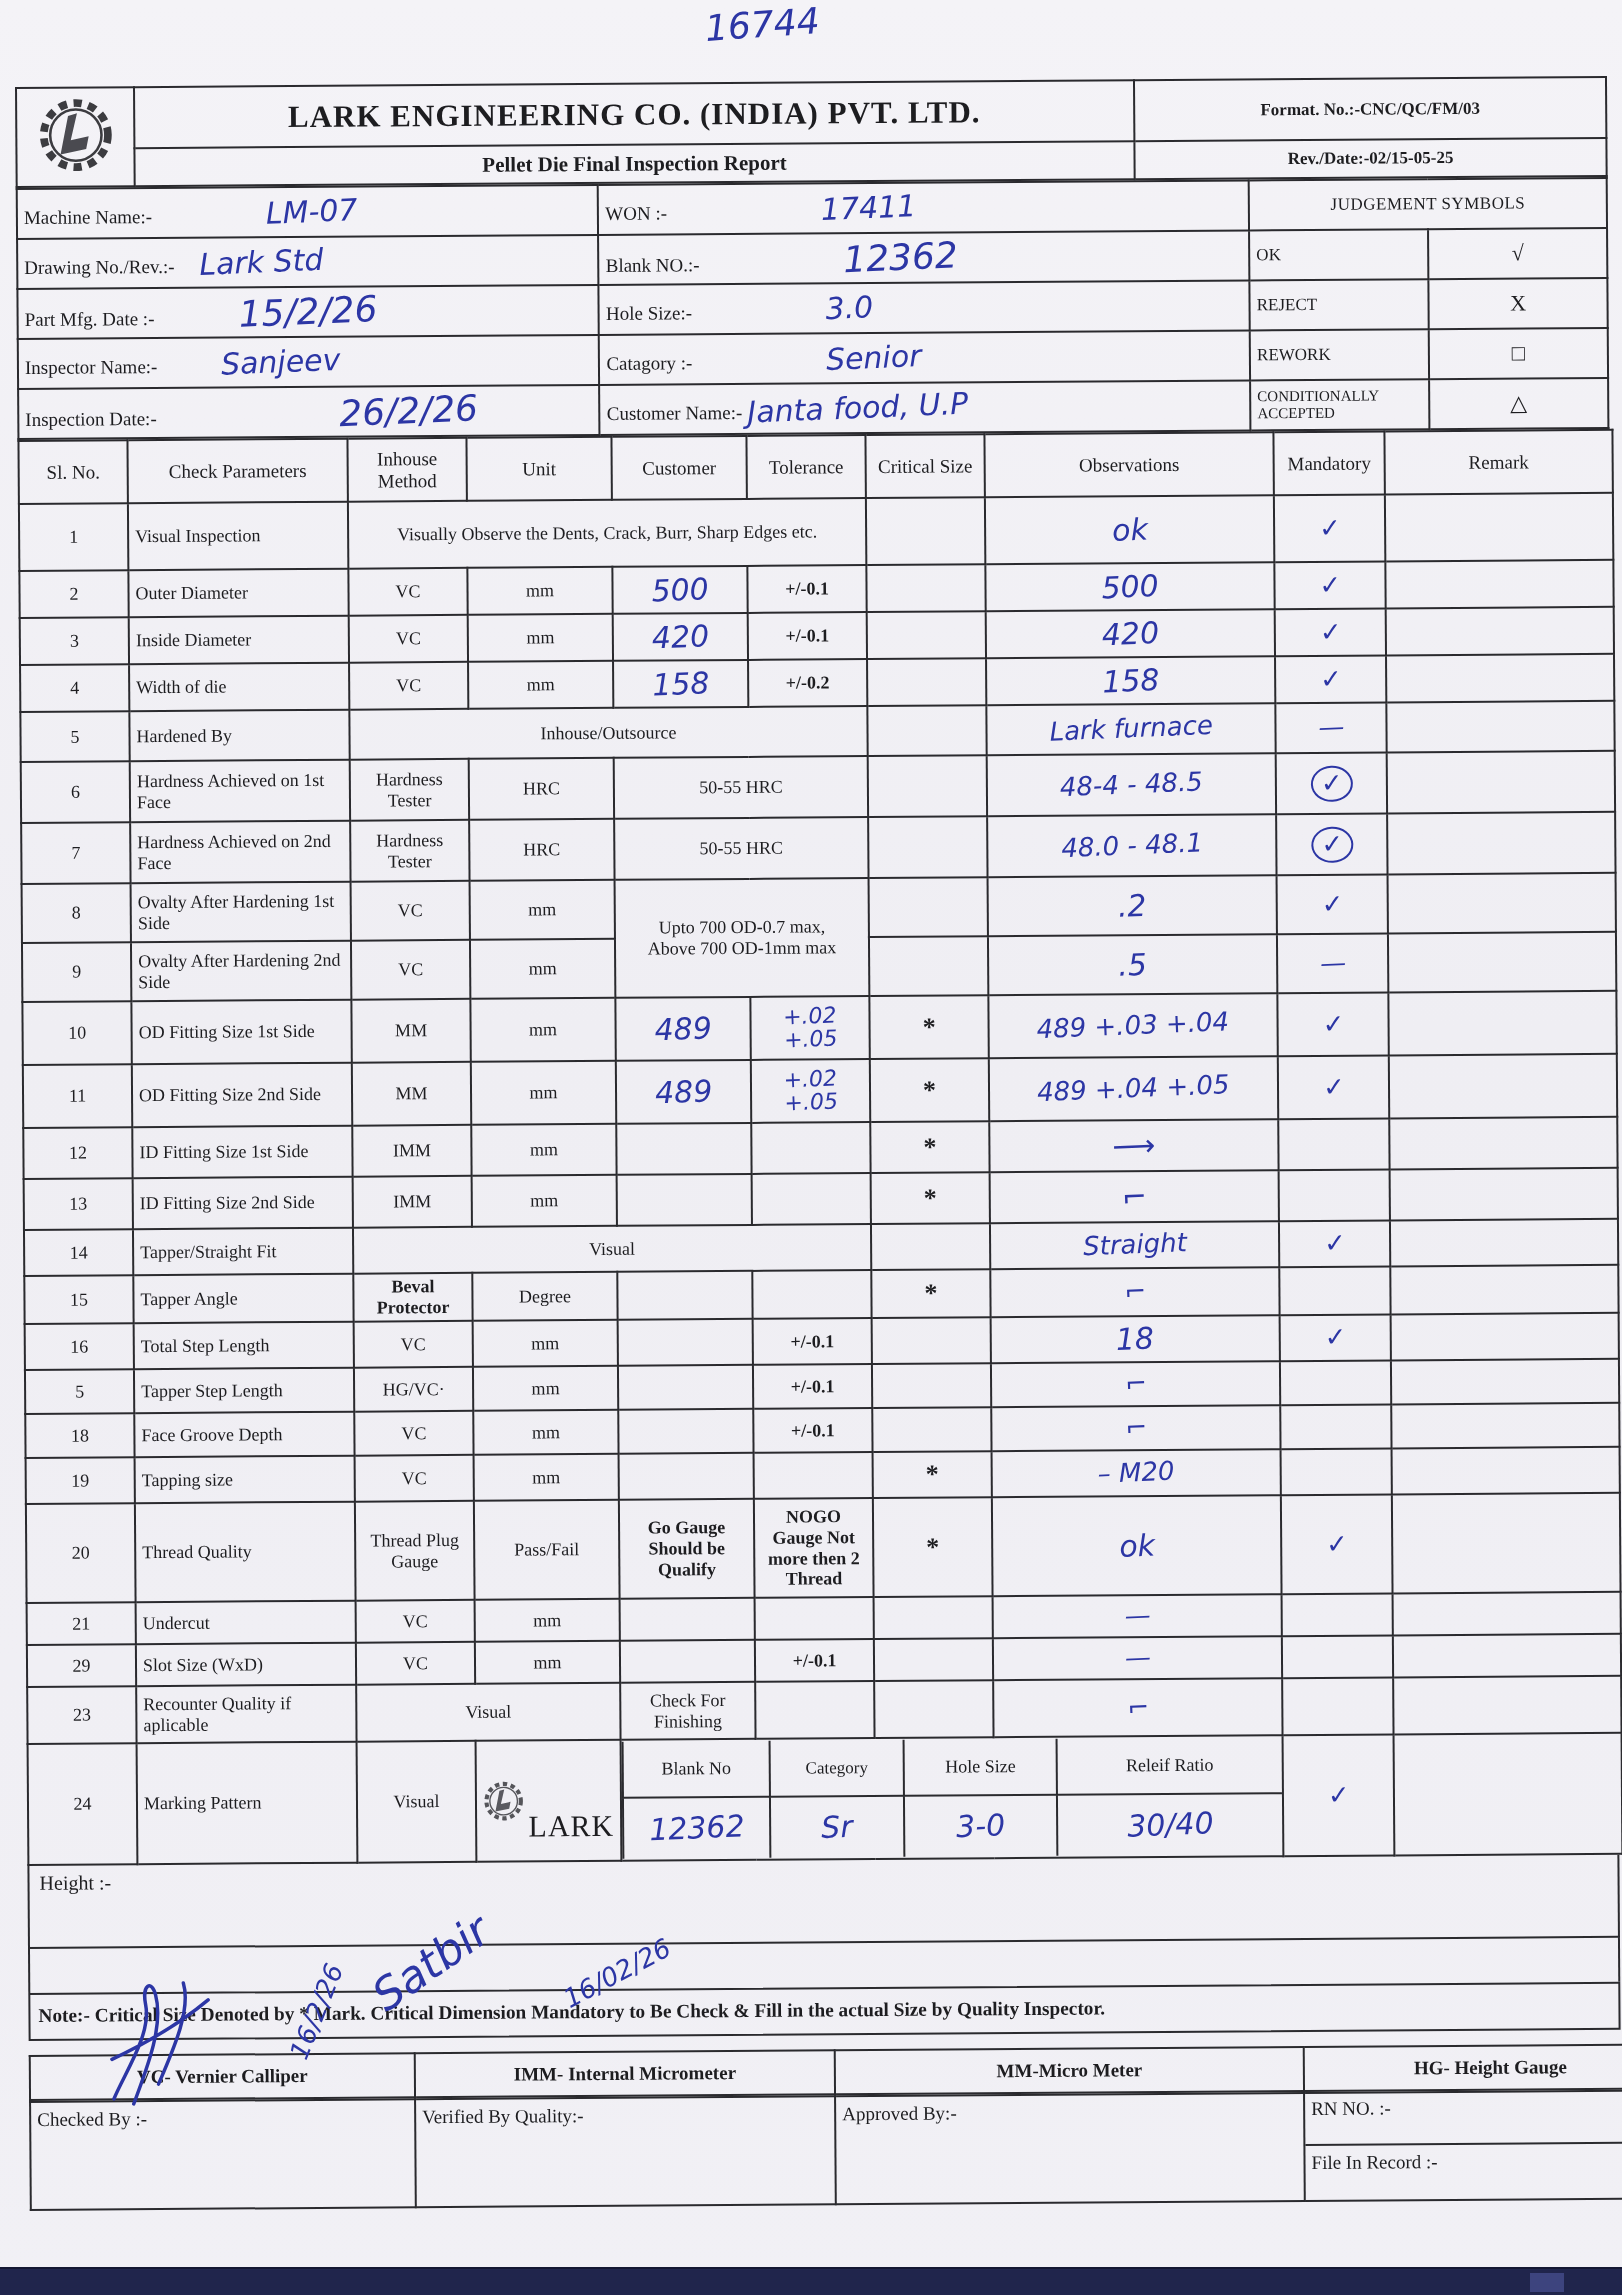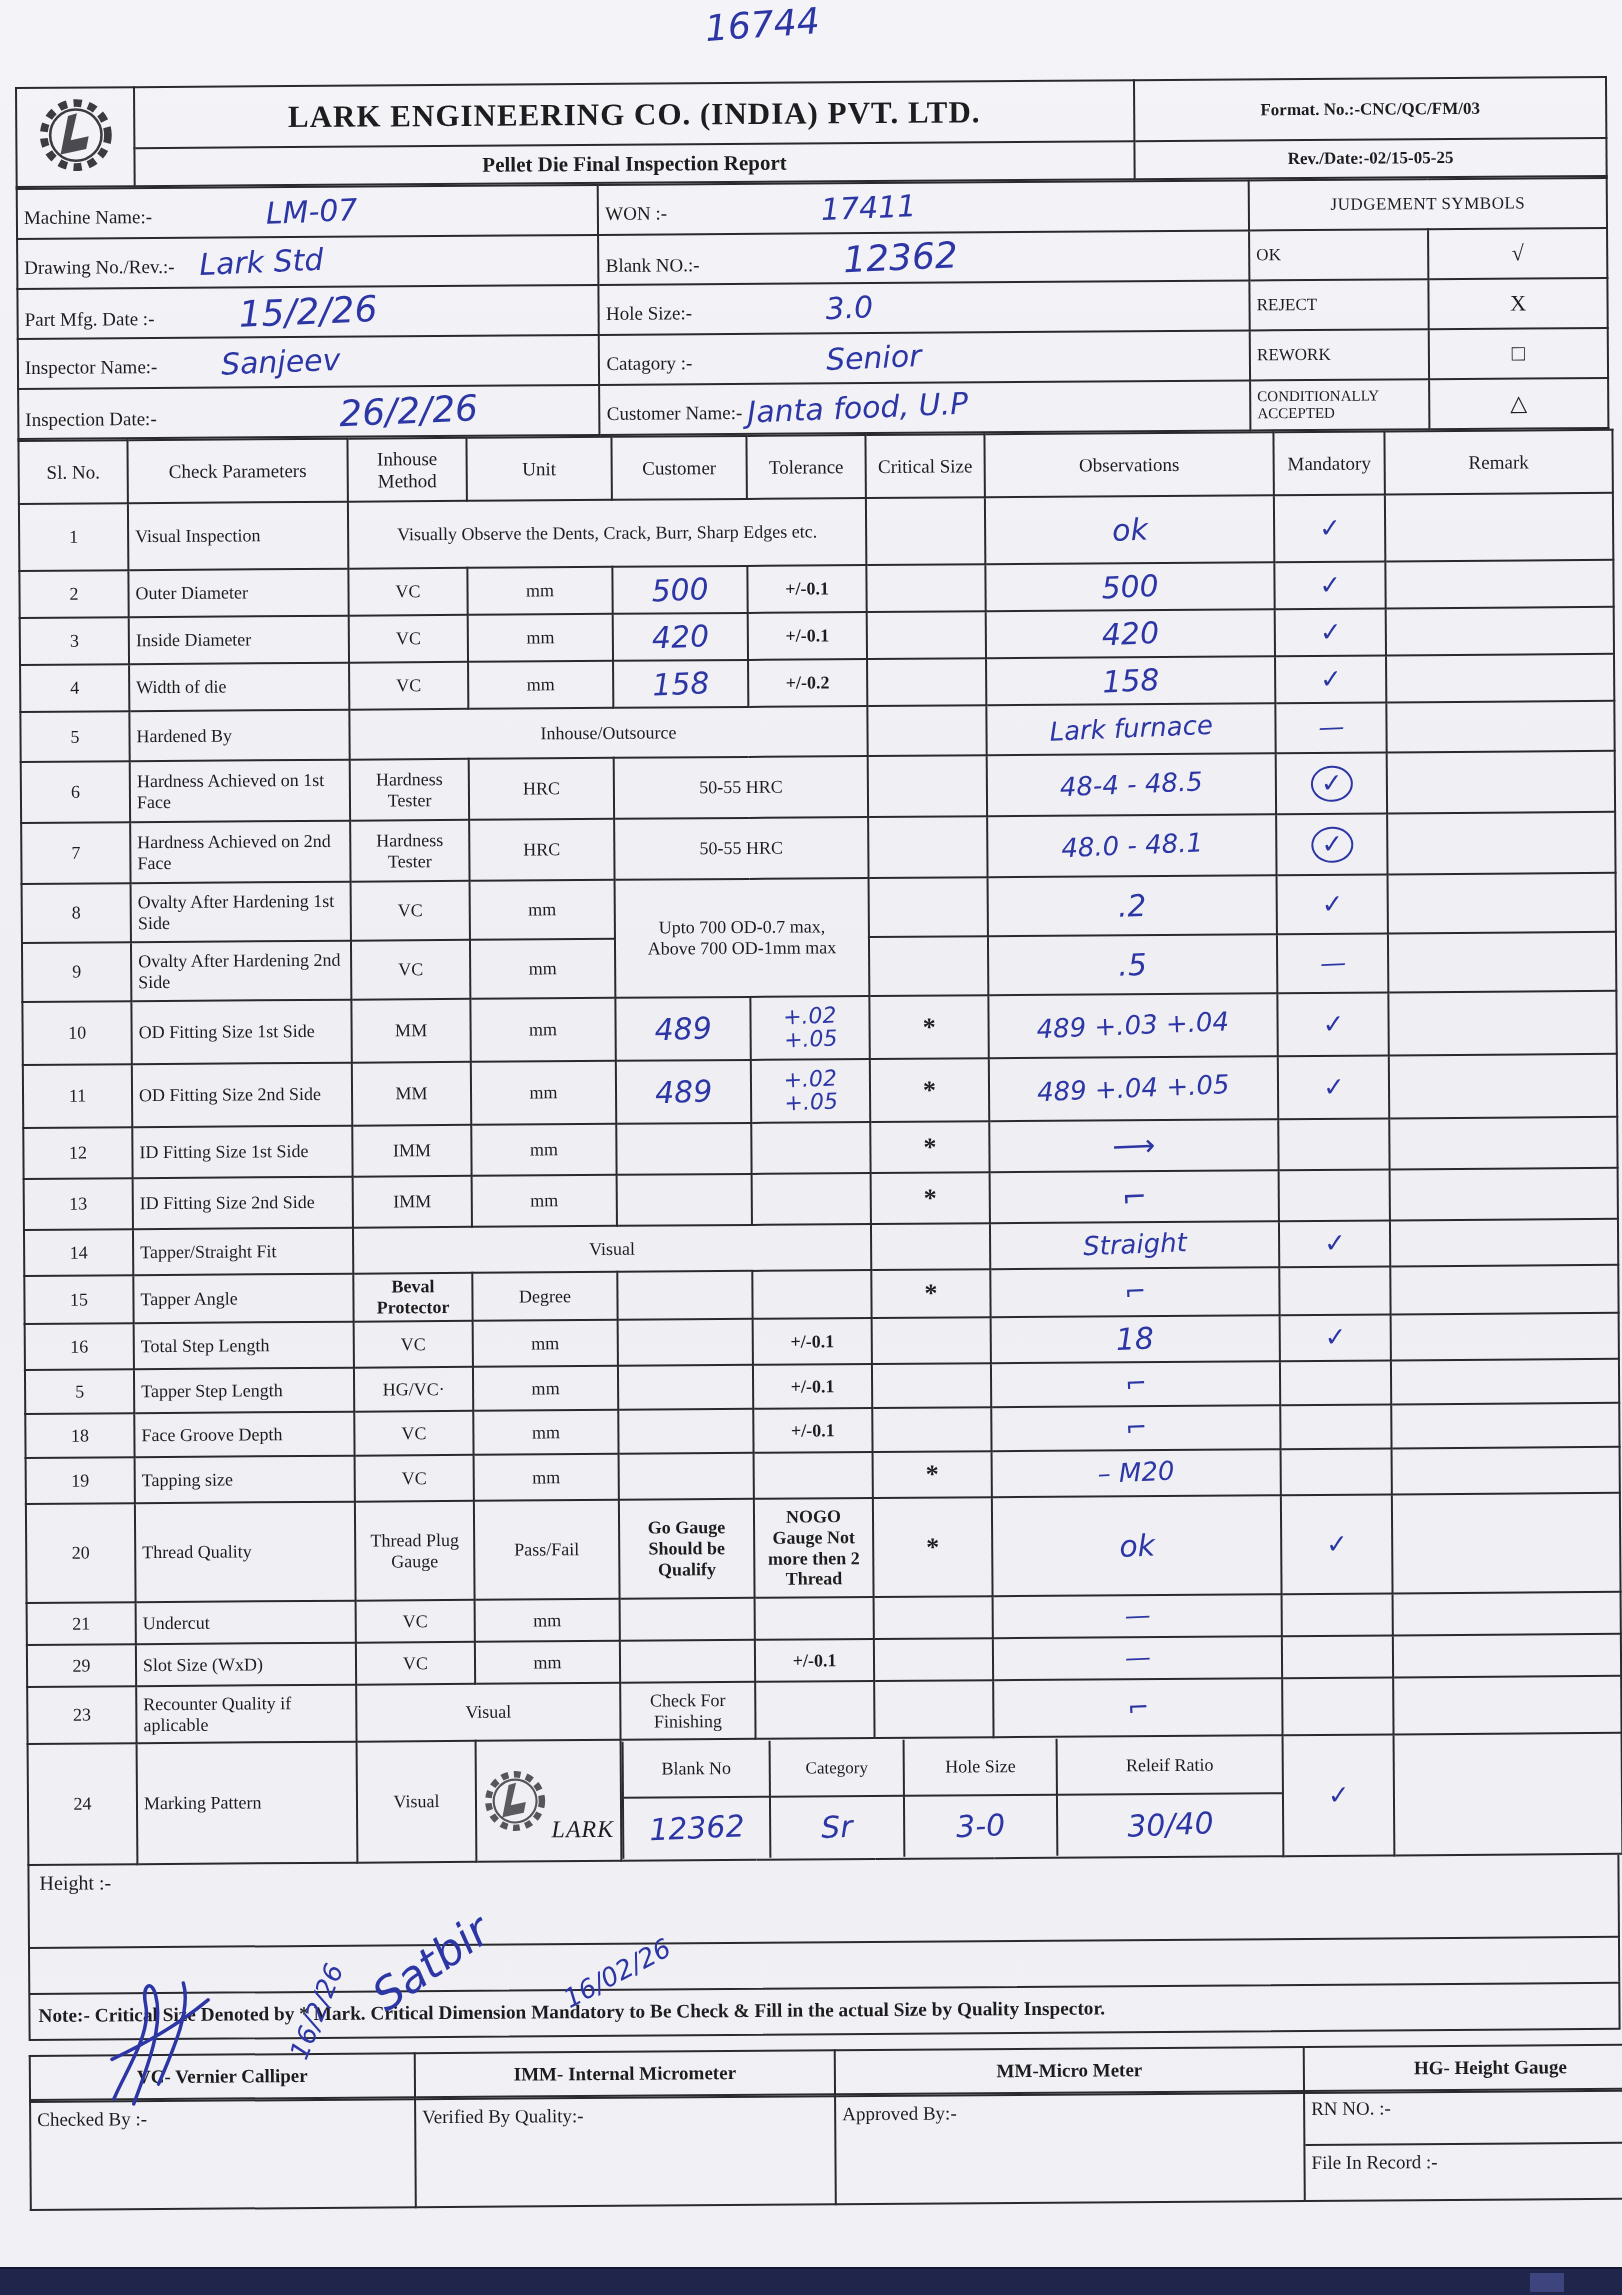--- a/index.html
+++ b/index.html
@@ -50,21 +50,21 @@
   .rn-split { border-bottom:2px solid #2a2a2e; height:42px; padding:4px 6px; }
   .rn-bottom { height:42px; padding:6px 6px; }
   .footer .right-col { padding:0; vertical-align:top; }
   
   .corner-num { position:absolute; top:6px; left:705px; font-size:36px; transform:rotate(-4deg); }
   .sig-checked { position:absolute; left:104px; top:1965px; }
   .sig-verified { position:absolute; left:366px; top:1940px; }
   .bottom-bar { position:absolute; left:0; bottom:0; width:100%; height:27px; background:#20254c; border-top:2px solid #141732; }
   .bottom-bar .notch { position:absolute; right:59px; top:4px; width:34px; height:19px; background:#3d447e; }
   .gear-lark { display:flex; align-items:flex-end; gap:4px; }
-  .lark-word { font-size:24px; letter-spacing:1px;font-style:italic; }
+  .lark-word { font-size:30px; letter-spacing:1px; }
 </style>
 </head>
 <body>
 
 <div class="sheet">
 
   <div class="corner-num hw">16744</div>
 
   <div class="form">
 

